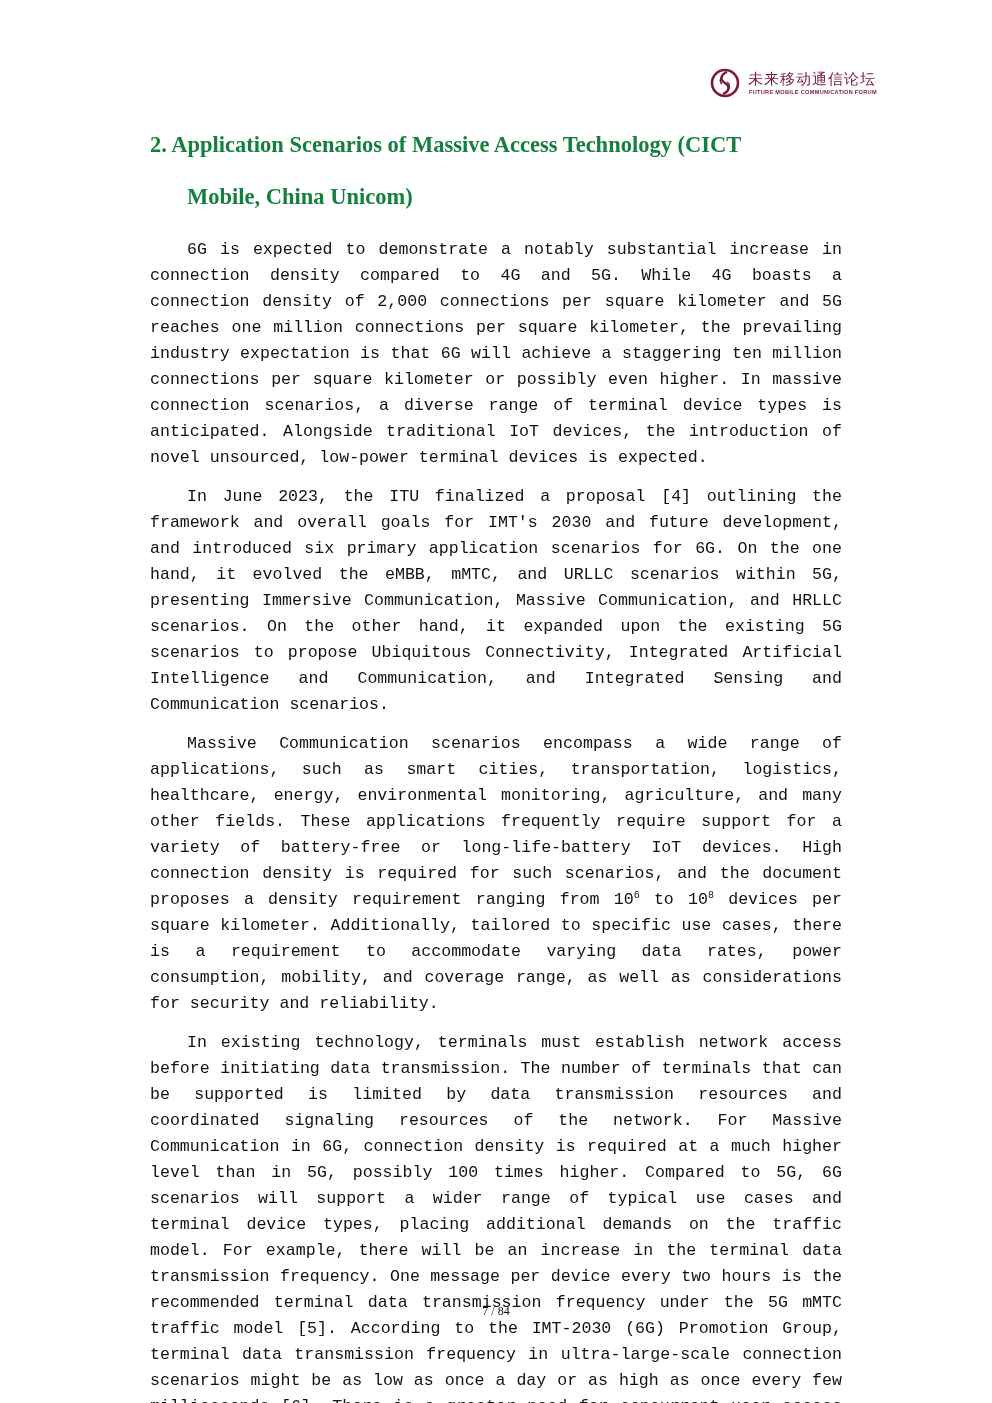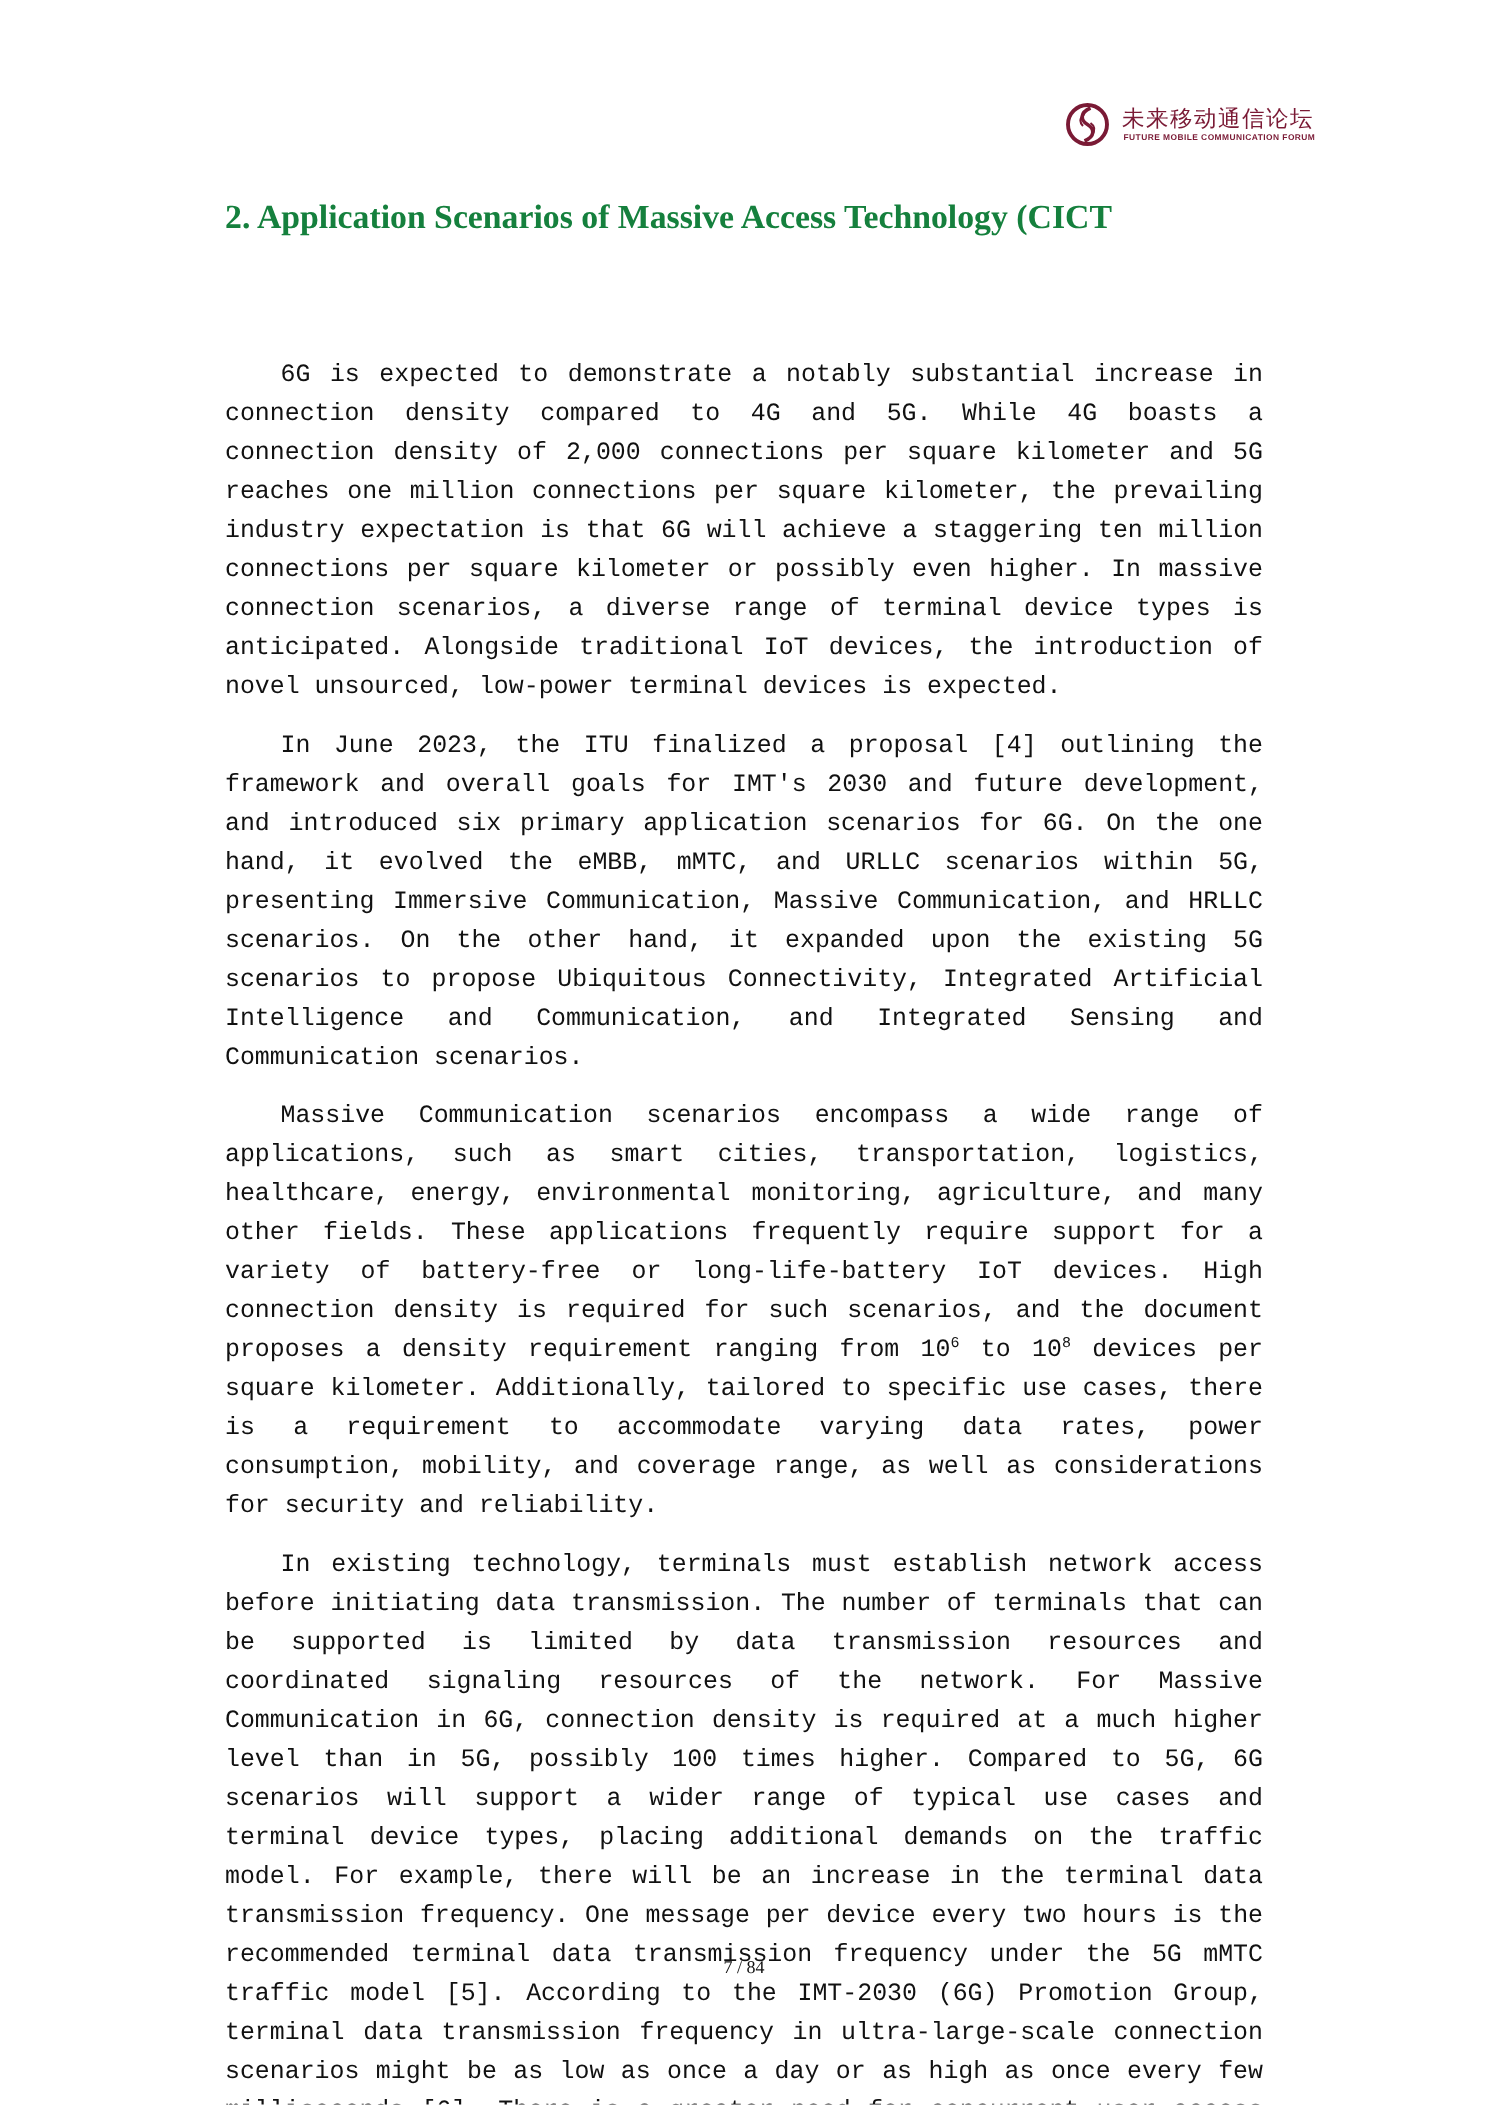--- a/index.html
+++ b/index.html
@@ -31,20 +31,21 @@
       <circle cx="15" cy="15" r="13" fill="none" stroke="#7a1a35" stroke-width="2.6"></circle>
       <path d="M17 4 C10 7, 10 12, 15 15 C20 18, 20 23, 13 26" fill="none" stroke="#7a1a35" stroke-width="2.4"></path>
       <path d="M13 8 C9 11, 10 14, 12 16" fill="none" stroke="#7a1a35" stroke-width="1.4"></path>
       <path d="M17 14 C20 16, 20 19, 18 22" fill="none" stroke="#7a1a35" stroke-width="1.4"></path>
     </svg>
     <div class="logo-cn">未来移动通信论坛</div>
     <div class="logo-en">FUTURE MOBILE COMMUNICATION FORUM</div>
   </div>
 
   <div class="heading h1">2. Application Scenarios of Massive Access Technology (CICT</div>
+  <div class="heading h2">Mobile, China Unicom)</div>
 
   <div class="body-text" style="top:237px;">
     <p>6G is expected to demonstrate a notably substantial increase in connection density compared to 4G and 5G. While 4G boasts a connection density of 2,000 connections per square kilometer and 5G reaches one million connections per square kilometer, the prevailing industry expectation is that 6G will achieve a staggering ten million connections per square kilometer or possibly even higher. In massive connection scenarios, a diverse range of terminal device types is anticipated. Alongside traditional IoT devices, the introduction of novel unsourced, low-power terminal devices is expected.</p>
     <p>In June 2023, the ITU finalized a proposal [4] outlining the framework and overall goals for IMT's 2030 and future development, and introduced six primary application scenarios for 6G. On the one hand, it evolved the eMBB, mMTC, and URLLC scenarios within 5G, presenting Immersive Communication, Massive Communication, and HRLLC scenarios. On the other hand, it expanded upon the existing 5G scenarios to propose Ubiquitous Connectivity, Integrated Artificial Intelligence and Communication, and Integrated Sensing and Communication scenarios.</p>
     <p><span>Massive Communication scenarios encompass a wide range of applications, such as smart cities, transportation, logistics, healthcare, energy, environmental monitoring, agriculture, and many other fields. These applications frequently require support for a variety of battery-free or long-life-battery IoT devices. High connection density is required for such scenarios, and the document proposes a density requirement ranging from 10</span><sup>6</sup><span> to 10</span><sup>8</sup><span> devices per square kilometer. Additionally, tailored to specific use cases, there is a requirement to accommodate varying data rates, power consumption, mobility, and coverage range, as well as considerations for security and reliability.</span></p>
     <p>In existing technology, terminals must establish network access before initiating data transmission. The number of terminals that can be supported is limited by data transmission resources and coordinated signaling resources of the network. For Massive Communication in 6G, connection density is required at a much higher level than in 5G, possibly 100 times higher. Compared to 5G, 6G scenarios will support a wider range of typical use cases and terminal device types, placing additional demands on the traffic model. For example, there will be an increase in the terminal data transmission frequency. One message per device every two hours is the recommended terminal data transmission frequency under the 5G mMTC traffic model [5]. According to the IMT-2030 (6G) Promotion Group, terminal data transmission frequency in ultra-large-scale connection scenarios might be as low as once a day or as high as once every few milliseconds [6]. There is a greater need for concurrent user access within a particular period of time due to the increase in terminal quantity and data transmission frequency. It is expected to support simultaneous access of hundreds of terminals per millisecond. The challenge that needs to be overcome is supporting communication for massive terminals while staying within the limits of network signaling and data transmission resources. Therefore, it is essential to explore massive access technology to accommodate a</p>
   </div>
 
   <div class="page-number">7 / 84</div>
 </div>

